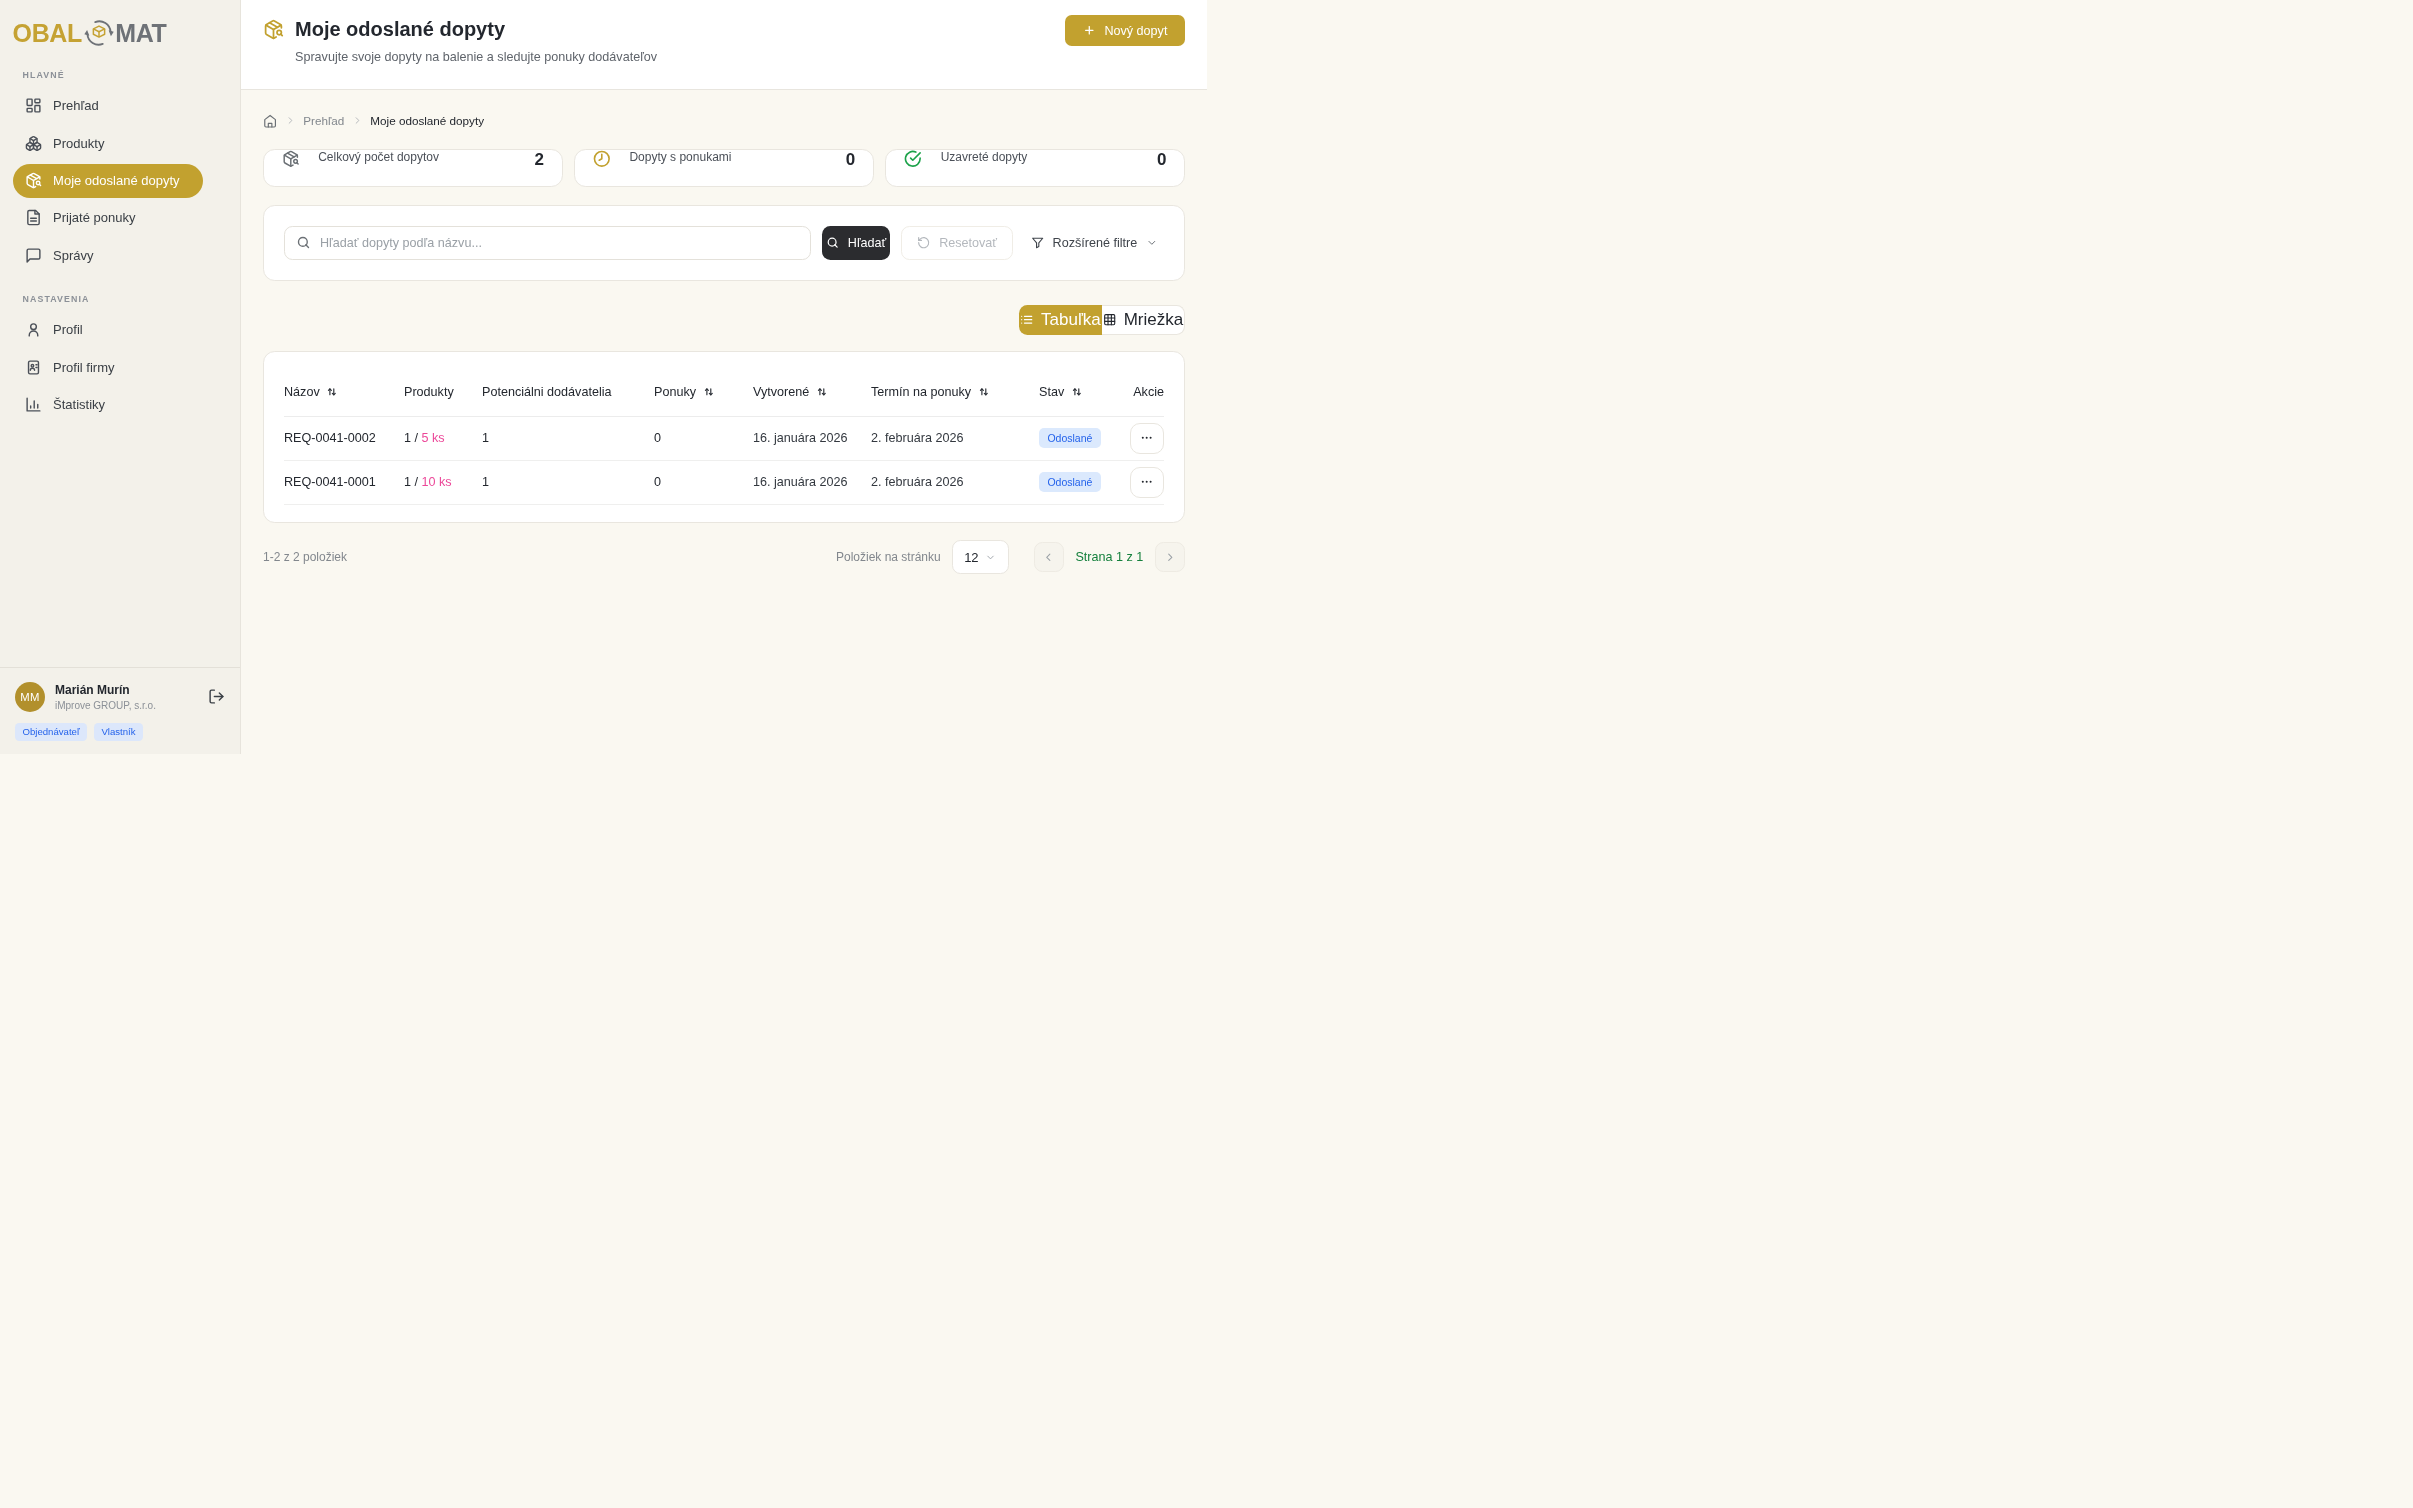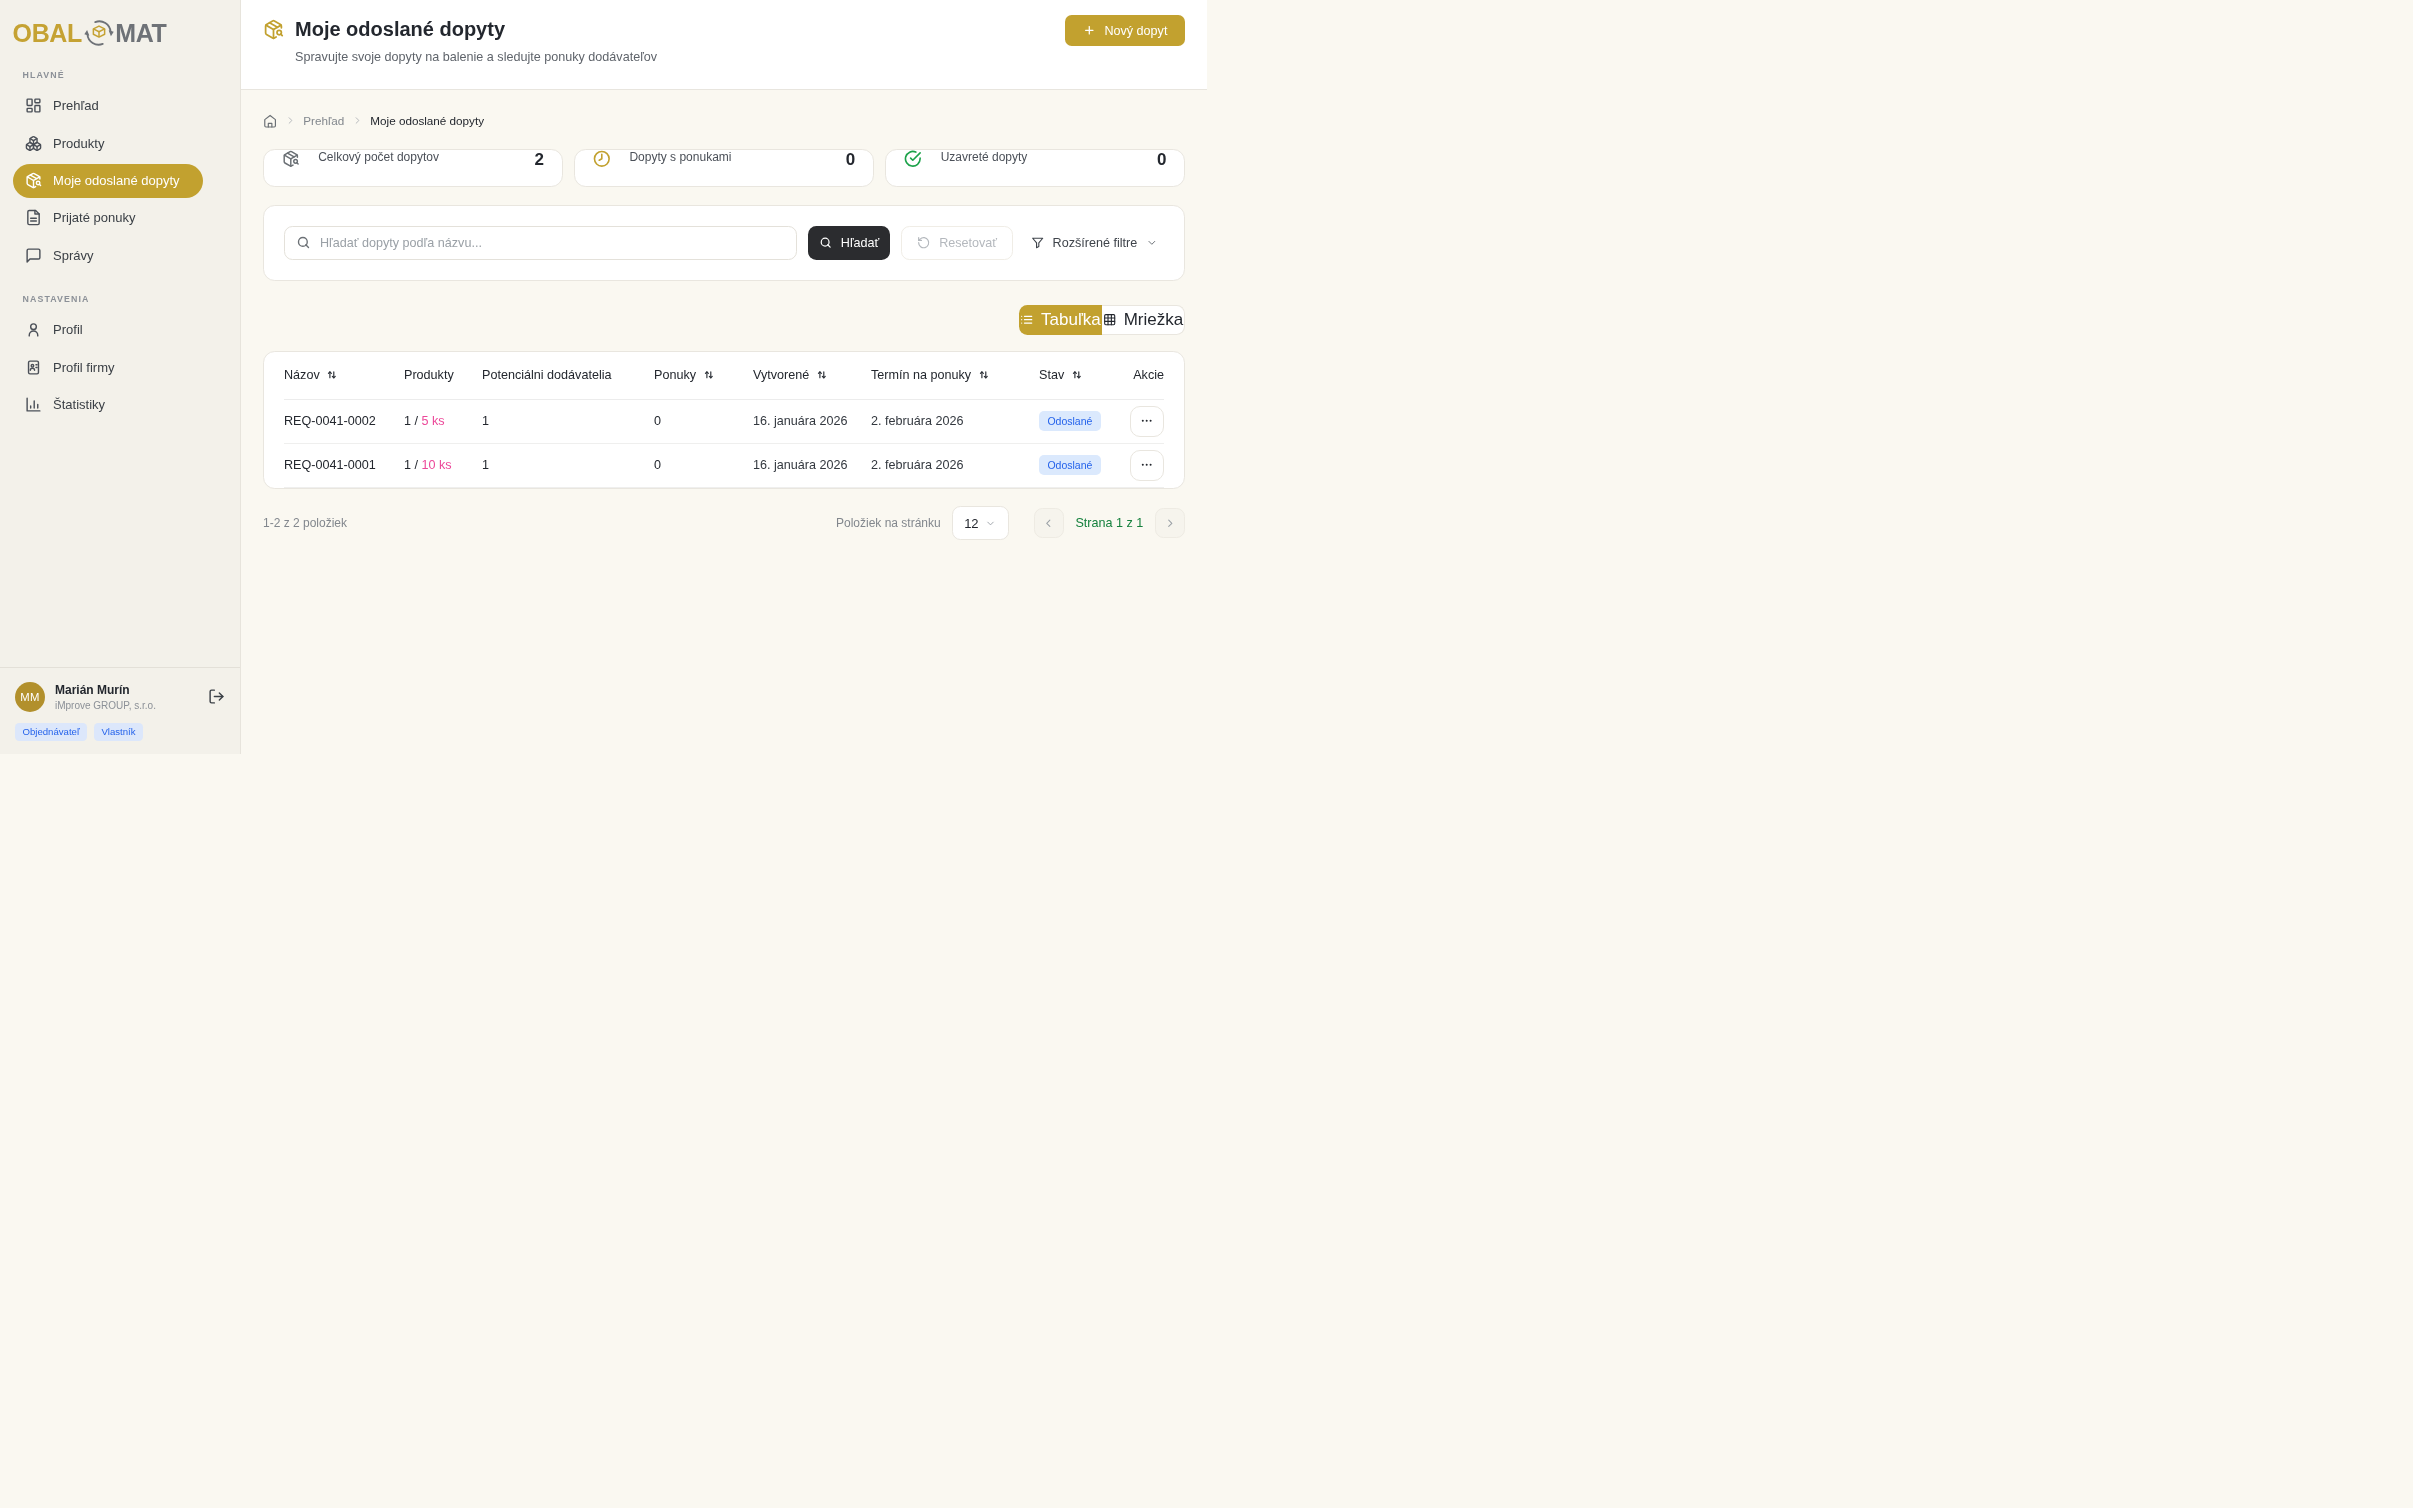--- a/index.html
+++ b/index.html
@@ -84,35 +84,35 @@
   }
   .search-box { position:relative; flex:1; }
   .search-box .ic { position:absolute; left:11.7px; top:9.2px; width:15px; height:15px; color:#6b7075; }
   .search-box input {
     width:100%; height:34px; border:0.8px solid #e4e1da; border-radius:8.4px;
     padding:0 11.7px 0 35px; font-size:12.6px; color:#8b5cf6; background:#fff; outline:none; font-family:inherit;
   }
   .search-box input::placeholder { color:#9aa0a6; }
   .btn { height:34px; border-radius:8.4px; font-size:12.6px; display:flex; align-items:center; gap:8.4px; cursor:pointer; font-family:inherit; }
   .btn .ic { width:13.4px; height:13.4px; }
-  .btn-dark { background:#2b2c2f; color:#fff; border:none; padding:0 11px; }
+  .btn-dark { background:#2b2c2f; color:#fff; border:none; padding:0 4px; }
   .btn-muted { background:#fff; color:#b4b8bd; border:0.8px solid #f0ede6; padding:0 15px; }
   .btn-plain { background:none; border:none; color:#3f444b; padding:0 6.7px; }
   .btn-plain .chev { width:11.7px; height:11.7px; color:#6b7075; }
 
   .toggle-row { display:flex; justify-content:flex-end; margin-top:23.5px; }
   .toggle-btn {
     height:30px; width:83px; display:flex; align-items:center; justify-content:center; gap:7.5px;
     font-size:17px; cursor:pointer; font-family:inherit;
   }
   .toggle-btn .ic { width:13.4px; height:13.4px; }
   .toggle-on { background:#c2a12f; color:#fff; border:none; border-radius:8.4px 0 0 8.4px; }
   .toggle-off { background:#fff; color:#23272e; border:0.8px solid #e9e6df; border-left:none; border-radius:0 8.4px 8.4px 0; }
 
-  .table-card { margin-top:16px; background:#fff; border:0.8px solid #e9e6df; border-radius:11.7px; padding:0 20px; }
+  .table-card { margin-top:16px; background:#fff; border:0.8px solid #e9e6df; border-radius:11.7px; padding:17px 20px; }
   .trow { display:grid; grid-template-columns:120px 78px 172px 99px 118px 168px 90px 1fr; align-items:center; }
   .thead { height:48px; border-bottom:0.8px solid #ececec; }
   .th { display:flex; align-items:center; gap:6.7px; font-size:12.6px; color:#23272e; }
   .th .sort { width:11.7px; height:11.7px; color:#2b2f36; cursor:pointer; }
   .th:last-child, .td:last-child { justify-self:end; }
   .tr { height:44px; border-bottom:0.8px solid #efefee; cursor:pointer; }
   .td { font-size:12.6px; color:#23272e; }
   .qty-sub { color:#ec4899; }
   .date { color:#33383f; }
   .status-badge { background:#dbe9fd; color:#2563eb; font-size:10.5px; padding:4.2px 8.4px; border-radius:5px; display:inline-block; }

